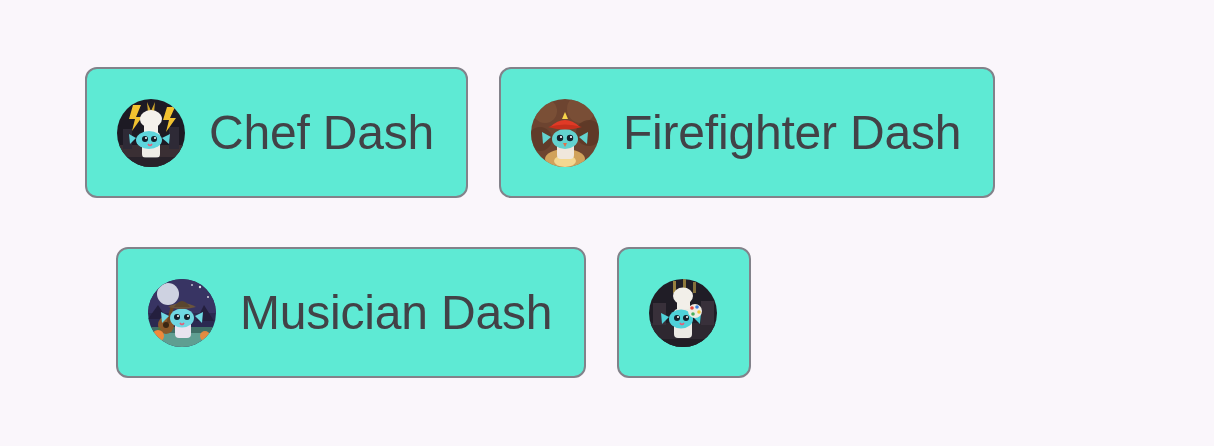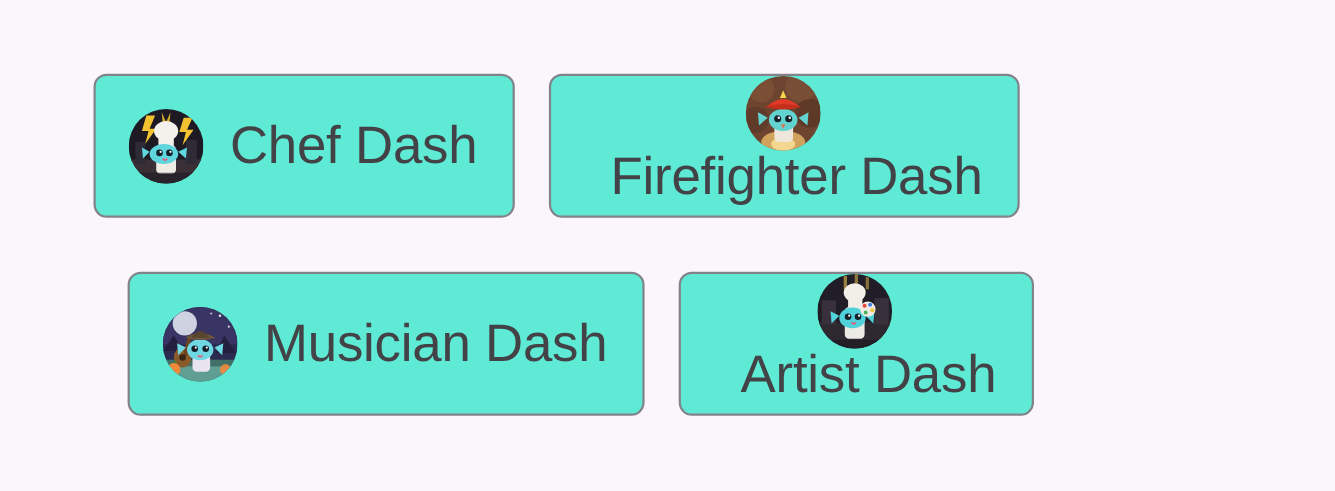--- a/index.html
+++ b/index.html
@@ -35,21 +35,21 @@
     box-sizing: border-box;
     height: 131px;
     background: #5eead4;
     border: 2px solid #82828a;
     border-radius: 12px;
     display: flex;
     align-items: center;
     padding: 0 32px 0 30px;
     margin-right: 31px;
   }
-  .chip:last-child { margin-right: 0; flex-direction: column; }
+  .chip:last-child { margin-right: 0; }
 
   .chip-avatar {
     width: 68px;
     height: 68px;
     min-width: 68px;
     border-radius: 50%;
     overflow: hidden;
     position: relative;
     flex-shrink: 0;
   }
@@ -180,16 +180,15 @@
       <circle cx="38" cy="38" r="1" fill="#ffffff"></circle>
       <path d="M31 44 q2 3 4 0" stroke="#e2607a" stroke-width="1.6" fill="none"></path>
       <circle cx="46" cy="32" r="7" fill="#f0ece3"></circle>
       <circle cx="43" cy="29" r="1.8" fill="#e8453a"></circle>
       <circle cx="48" cy="28" r="1.8" fill="#3a7fe0"></circle>
       <circle cx="50" cy="33" r="1.8" fill="#f2c63a"></circle>
       <circle cx="44" cy="35" r="1.8" fill="#49b05d"></circle>
       <rect x="0" y="60" width="68" height="8" fill="#16131a" opacity=".5"></rect>
           </svg>
         </div>
-        <span class="chip-label">Artist Dash</span>
       </div>
     </div>
   </div>
 
 </body></html>

